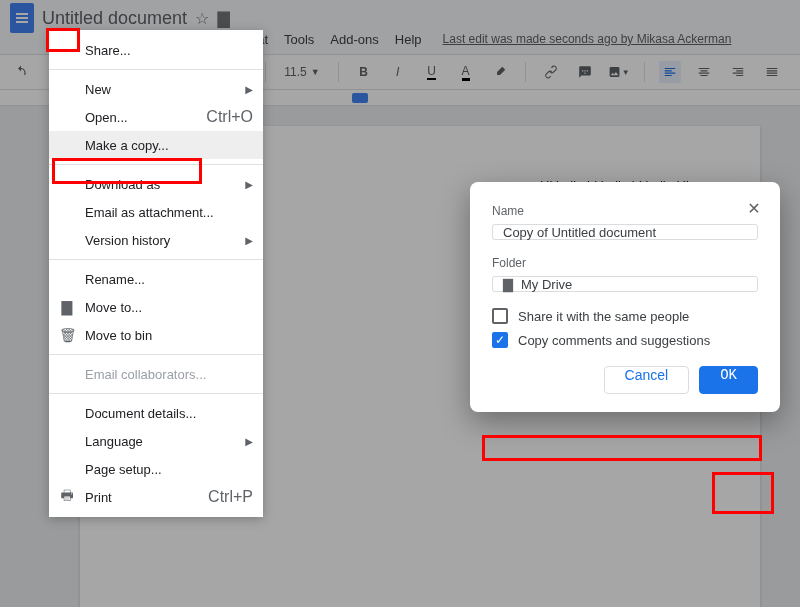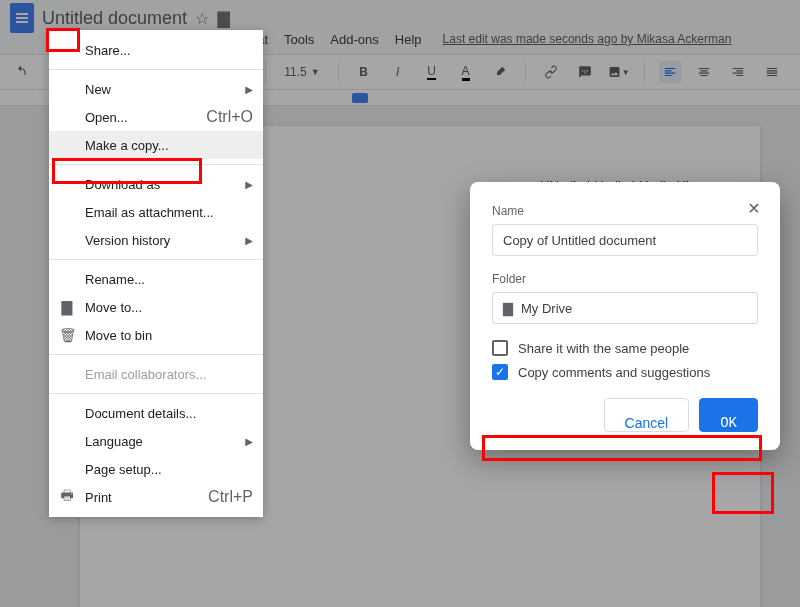--- a/index.html
+++ b/index.html
@@ -42,26 +42,26 @@
   .dd-item .sub { position:absolute; right:10px; color:#5f6368; font-size:10px; }
   .dd-item .kbd { position:absolute; right:10px; color:#5f6368; font-size:16px; }
   .dd-item.disabled { color:#9aa0a6; }
   .dd-sep { height:1px; background:#e0e0e0; margin:5px 0; }
   .dd-item.highlight { background:#eeeeee; }
   
   .modal { position:absolute; left:470px; top:182px; width:310px; background:#fff; border-radius:8px; box-shadow:0 10px 30px rgba(0,0,0,0.35); padding:22px 22px 18px 22px; z-index:160; }
   .modal h2 { font-size:21px; font-weight:400; color:#202124; margin-bottom:16px; }
   .modal .close { position:absolute; right:14px; top:14px; width:24px; height:24px; display:flex; align-items:center; justify-content:center; color:#5f6368; cursor:pointer; font-size:16px; }
   .modal label.small { font-size:12px; color:#5f6368; display:block; margin-bottom:6px; }
-  .modal .field { width:100%; height:32px; border:1px solid #dadce0; border-radius:3px; padding:0 10px; font-size:13px; color:#3c4043; display:flex; align-items:center; gap:8px; margin-bottom:16px; }
+  .modal .field { width:100%; height:16px; border:1px solid #dadce0; border-radius:3px; padding:0 10px; font-size:13px; color:#3c4043; display:flex; align-items:center; gap:8px; margin-bottom:16px; }
   .modal .cb-row { display:flex; align-items:center; gap:10px; font-size:13px; color:#3c4043; margin-bottom:8px; }
   .cb { width:16px; height:16px; border:2px solid #5f6368; border-radius:2px; display:flex; align-items:center; justify-content:center; background:#fff; }
   .cb.checked { background:#1a73e8; border-color:#1a73e8; color:#fff; font-size:12px; }
   .modal .actions { display:flex; justify-content:flex-end; gap:10px; margin-top:18px; }
-  .btn { height:34px; padding:0 20px; border-radius:4px; font-size:14px; display:flex; align-items:flex-end; justify-content:center; cursor:pointer; }
+  .btn { height:28px; padding:0 20px; border-radius:4px; font-size:14px; display:flex; align-items:flex-start; justify-content:center; cursor:pointer; }
   .btn.cancel { background:#fff; border:1px solid #dadce0; color:#1a73e8; }
   .btn.ok { background:#1a73e8; color:#fff; border:1px solid #1a73e8;font-family:Liberation Mono, monospace; }
 </style>
 </head>
 <body>
 
 <div class="app">
 
   <div class="titlebar">
     <div class="doc-icon"></div>

